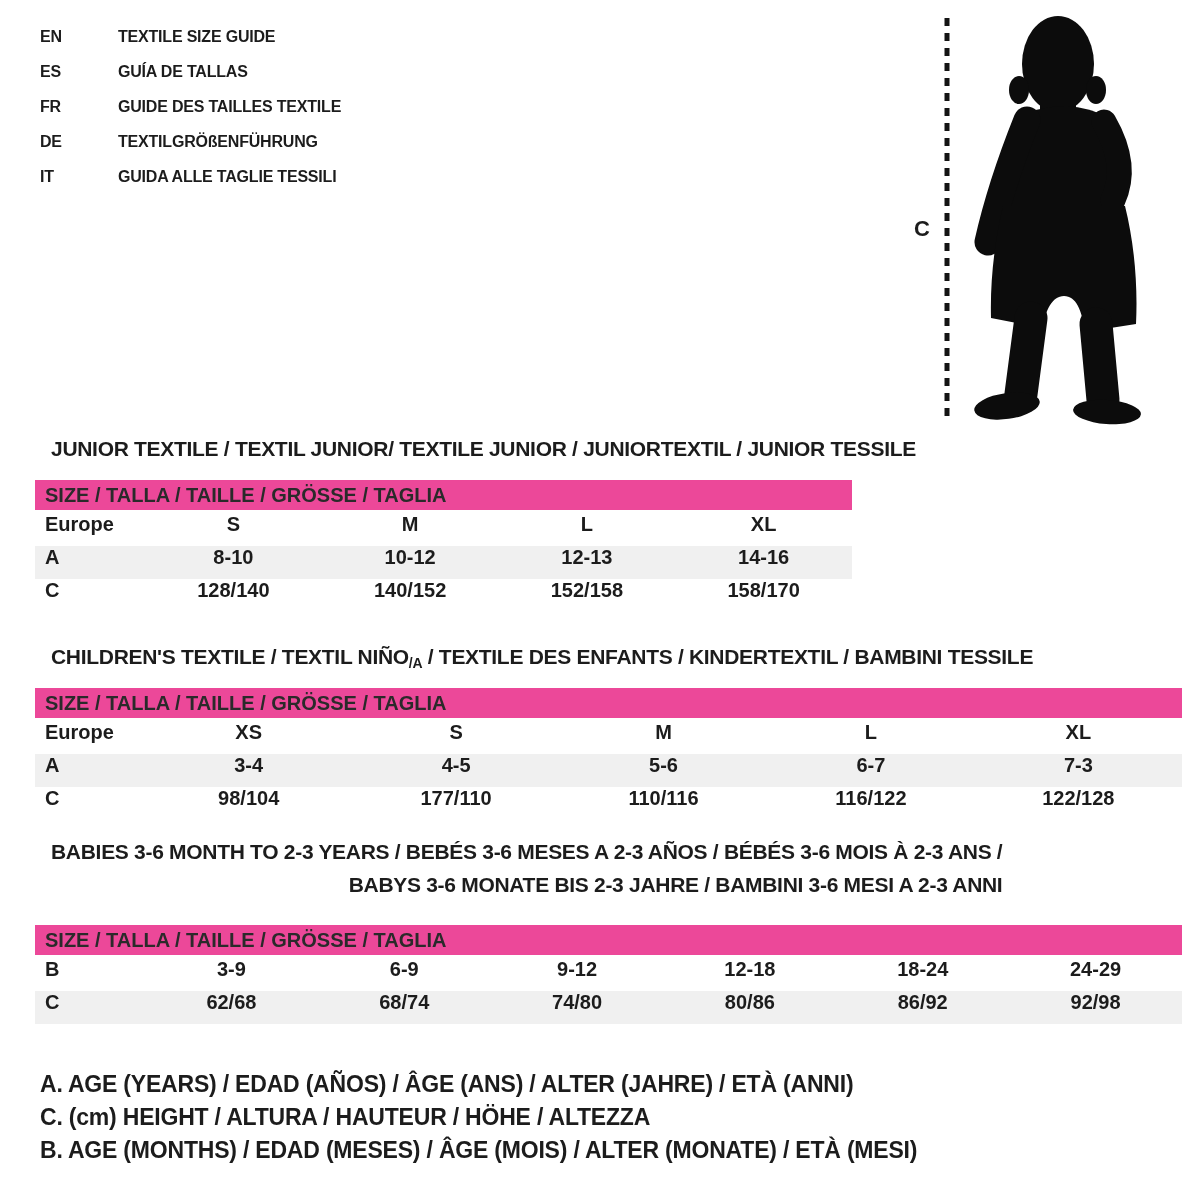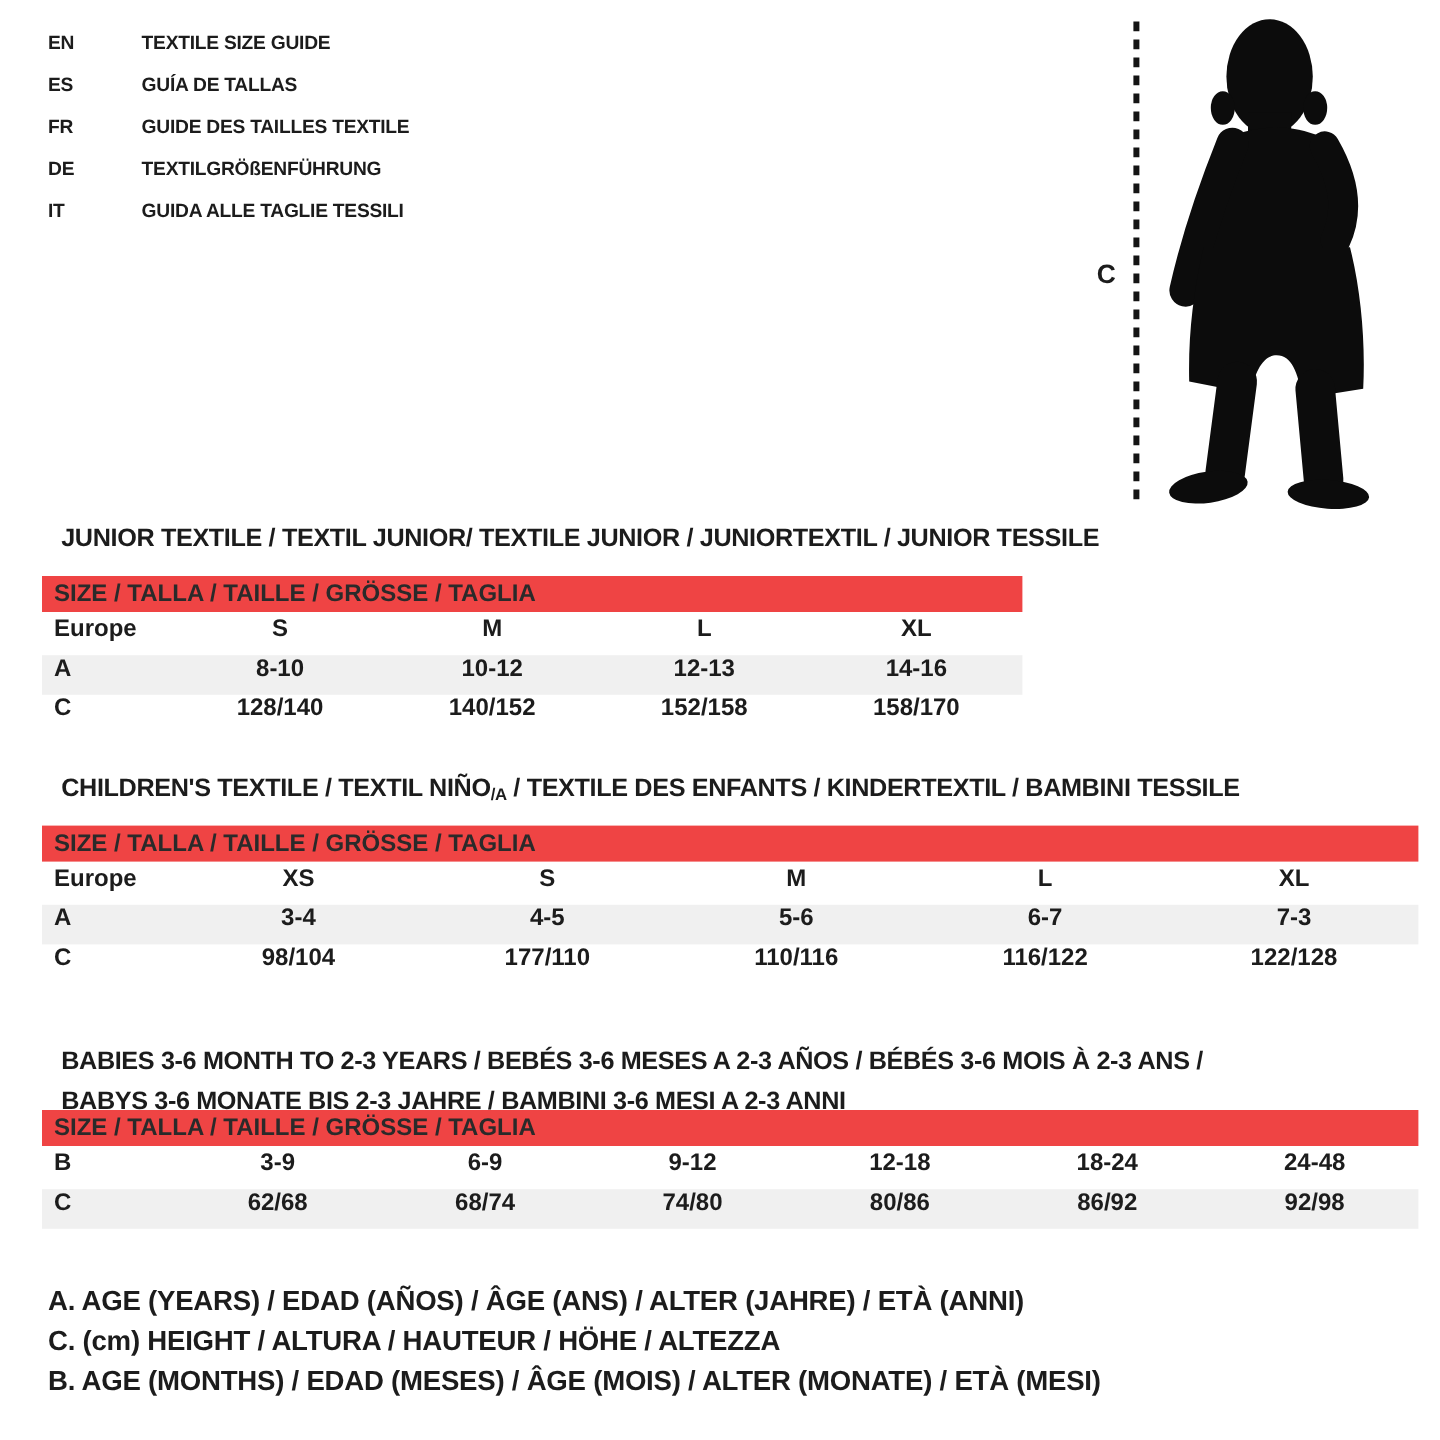--- a/index.html
+++ b/index.html
@@ -27,21 +27,21 @@
   .silhouette { position: absolute; left: 55px; top: 10px; }
 
   
   .section-title { position: absolute; left: 40px; font-size: 21px; letter-spacing: -0.3px; white-space: nowrap; margin-left: 11px; }
   .title-sub { font-size: 14px; vertical-align: -4px; }
   .babies-title { line-height: 33px; }
 
   .tbl { position: absolute; left: 35px; }
   .tbl-header {
     height: 30px; line-height: 30px;
-    background: #ef4444;
+    background: #ec4899;
     padding-left: 10px;
     font-size: 20px;
     margin-bottom: 3px;
     color: #2a2a2a;
   }
   .tbl-row { display: flex; height: 33px; align-items: flex-start; font-size: 20px; }
   .tbl-row.shaded { background: #f0f0f0; }
   .cell-label { width: 110px; padding-left: 10px; box-sizing: border-box; }
   .cell { flex: 1; text-align: center; }
 
@@ -160,34 +160,34 @@
     <div class="tbl-row">
       <span class="cell-label">C</span>
       <span class="cell">98/104</span>
       <span class="cell">177/110</span>
       <span class="cell">110/116</span>
       <span class="cell">116/122</span>
       <span class="cell">122/128</span>
     </div>
   </div>
 
-  <div class="section-title babies-title" style="top: 868px;">
+  <div class="section-title babies-title" style="top: 835px; text-align: right;">
     <div>BABIES 3-6 MONTH TO 2-3 YEARS / BEBÉS 3-6 MESES A 2-3 AÑOS / BÉBÉS 3-6 MOIS À 2-3 ANS /</div>
     <div>BABYS 3-6 MONATE BIS 2-3 JAHRE / BAMBINI 3-6 MESI A 2-3 ANNI</div>
   </div>
   <div class="tbl w-wide" style="top: 925px;">
     <div class="tbl-header">SIZE / TALLA / TAILLE / GRÖSSE / TAGLIA</div>
     <div class="tbl-row">
       <span class="cell-label">B</span>
       <span class="cell">3-9</span>
       <span class="cell">6-9</span>
       <span class="cell">9-12</span>
       <span class="cell">12-18</span>
       <span class="cell">18-24</span>
-      <span class="cell">24-48</span>
+      <span class="cell">24-29</span>
     </div>
     <div class="tbl-row shaded">
       <span class="cell-label">C</span>
       <span class="cell">62/68</span>
       <span class="cell">68/74</span>
       <span class="cell">74/80</span>
       <span class="cell">80/86</span>
       <span class="cell">86/92</span>
       <span class="cell">92/98</span>
     </div>

